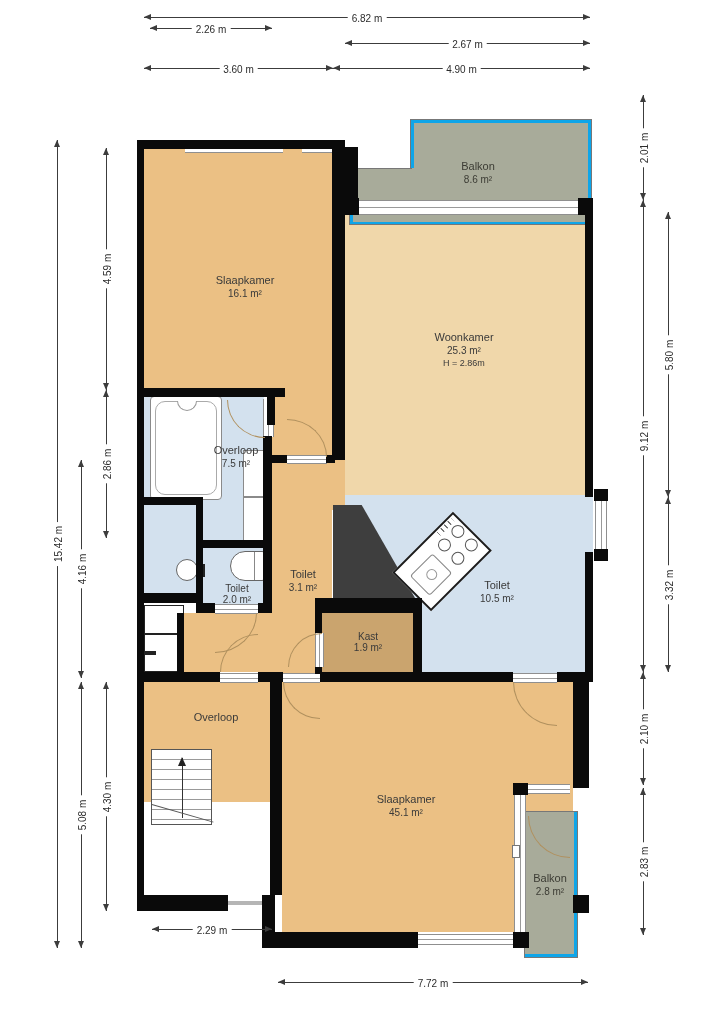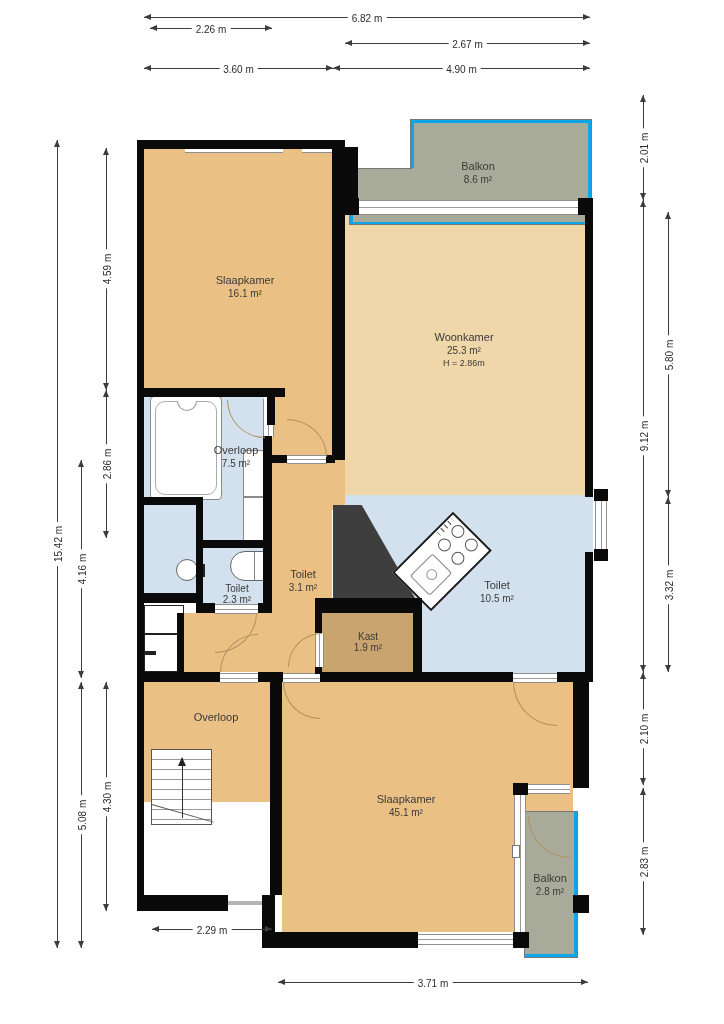--- a/index.html
+++ b/index.html
@@ -205,21 +205,21 @@
     <div>Woonkamer</div>
     <div class="sub">25.3 m²</div>
     <div class="sub" style="font-size:9px;">H = 2.86m</div>
   </div>
   <div class="rlabel" style="left:236px;top:444px;">
     <div>Overloop</div>
     <div class="sub">7.5 m²</div>
   </div>
   <div class="rlabel" style="left:237px;top:583px;font-size:10px;line-height:11px;">
     <div>Toilet</div>
-    <div class="sub">2.3 m²</div>
+    <div class="sub">2.0 m²</div>
   </div>
   <div class="rlabel" style="left:303px;top:568px;">
     <div>Toilet</div>
     <div class="sub">3.1 m²</div>
   </div>
   <div class="rlabel" style="left:497px;top:579px;">
     <div>Toilet</div>
     <div class="sub">10.5 m²</div>
   </div>
   <div class="rlabel" style="left:368px;top:631px;font-size:10px;line-height:11px;">
@@ -247,21 +247,21 @@
       <span>3.60 m</span>
     </div>
   <div class="dim-h" style="left:333px;top:68px;width:257px;">
       <span>4.90 m</span>
     </div>
 
   <div class="dim-h" style="left:152px;top:929px;width:120px;">
       <span>2.29 m</span>
     </div>
   <div class="dim-h" style="left:278px;top:982px;width:310px;">
-      <span>3.71 m</span>
+      <span>7.72 m</span>
     </div>
   <div class="dim-h" style="left:148px;top:1007px;width:178px;margin-top:31px;">
       <span>3.38 m</span>
     </div>
 
   <div class="dim-v" style="left:57px;top:140px;height:808px;">
       <span>15.42 m</span>
     </div>
   <div class="dim-v" style="left:106px;top:148px;height:242px;">
       <span>4.59 m</span>

